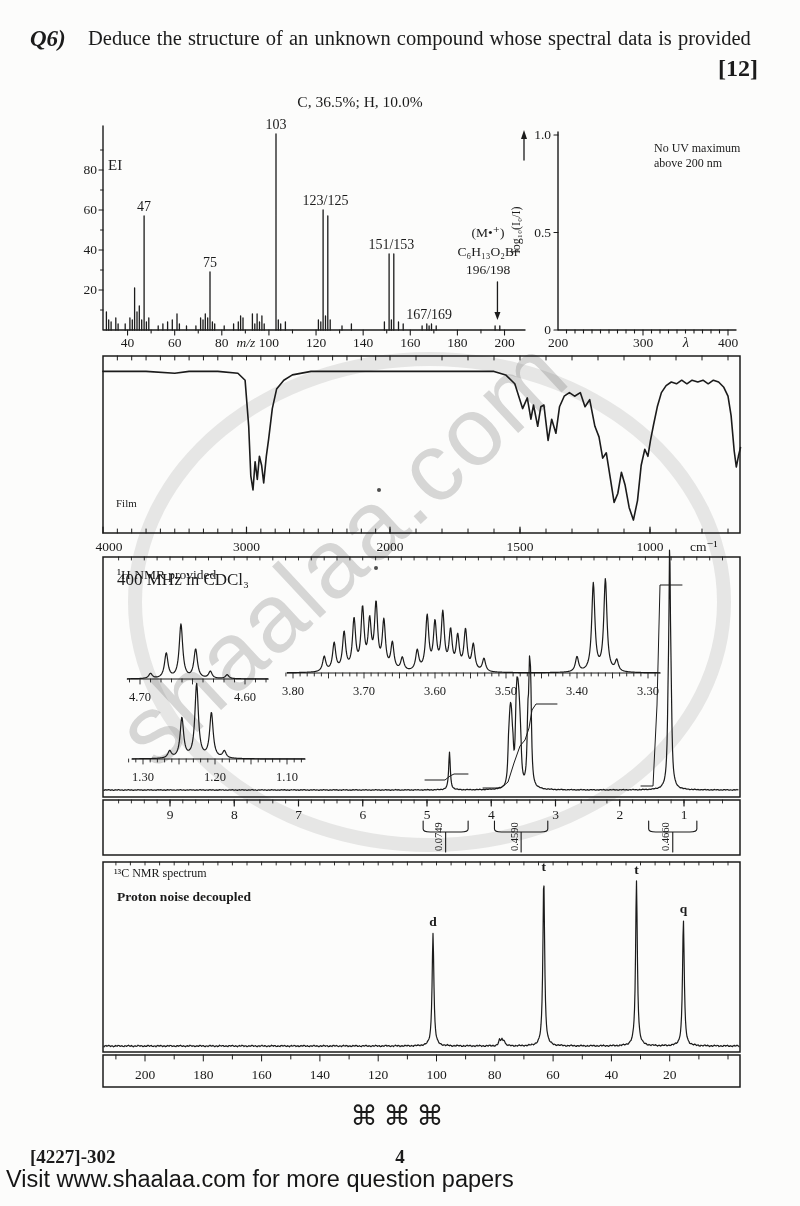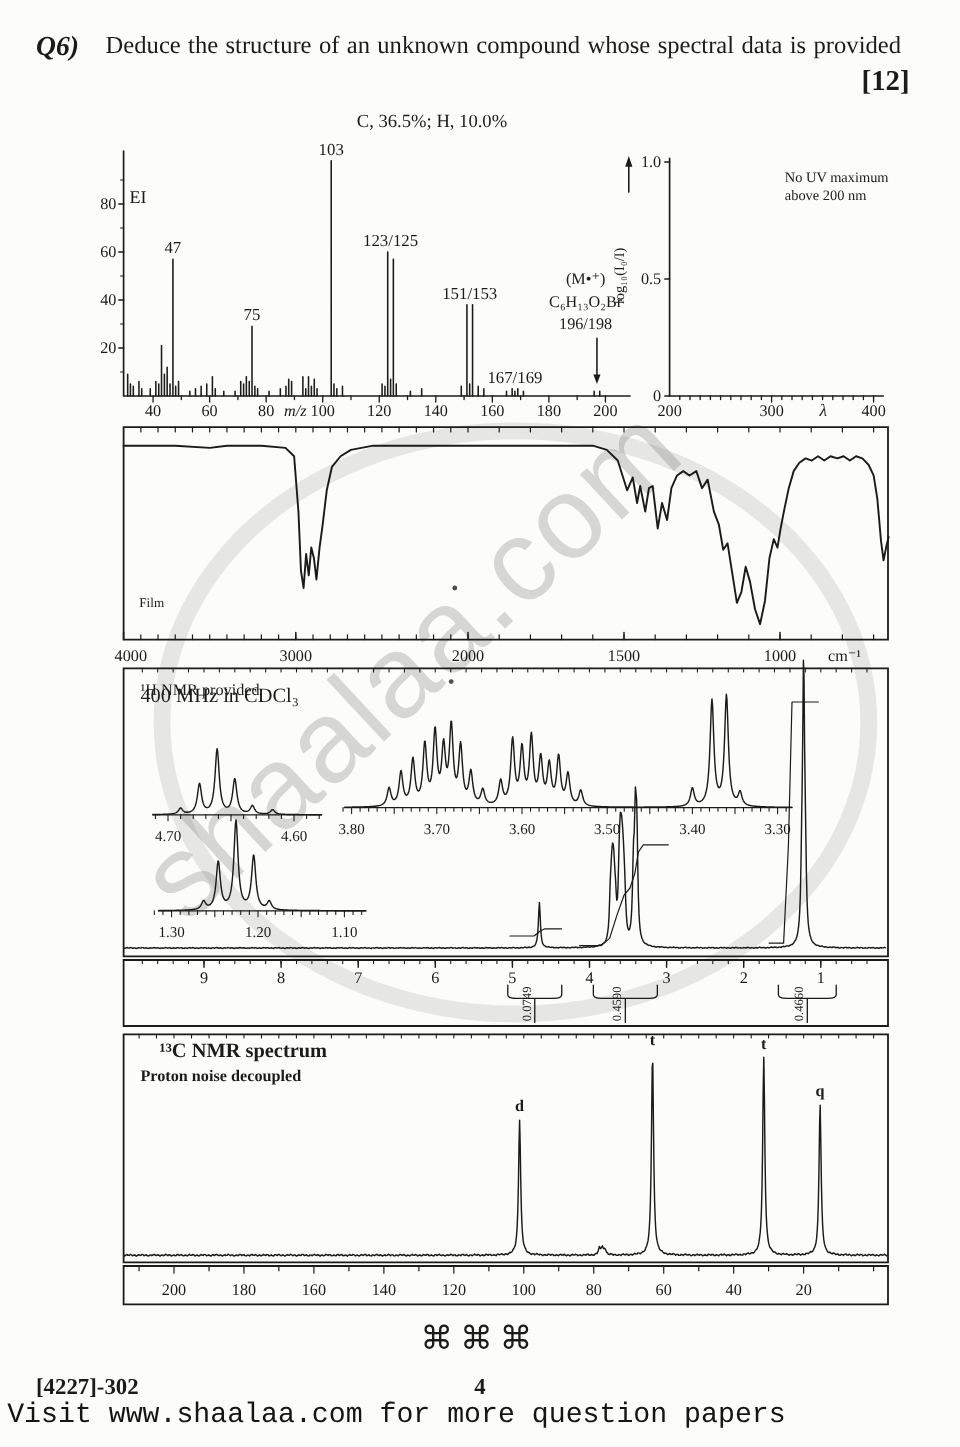--- a/index.html
+++ b/index.html
@@ -1,30 +1,30 @@
 <!DOCTYPE html>
 <html><head>
 <meta charset="utf-8">
 <style>
   html,body{margin:0;padding:0;background:#e8e8e6;}
   .page{position:relative;width:800px;height:1206px;background:#fcfcfb;margin:0 auto;overflow:hidden;
         font-family:"Liberation Serif","DejaVu Serif",serif;color:#1b1b1b;}
   .abs{position:absolute;}
-  .sans{font-family:Liberation Mono, monospace;}
+  .sans{font-family:Liberation Sans, sans-serif;}
   .qnum{left:30px;top:26px;font-size:23px;font-weight:bold;font-style:italic;}
   .qline1{left:88px;top:27px;width:672px;font-size:20.5px;word-spacing:1px;}
   .qline2{left:88px;top:55px;font-size:20.5px;}
   .qmarks{left:700px;top:55px;width:58px;text-align:right;font-size:24px;font-weight:bold;}
   .elem{left:240px;top:93px;width:240px;text-align:center;font-size:15.5px;}
   .ei{left:108px;top:124px;font-size:15px;margin-top:33px;}
   .uvnote{left:638px;top:141px;font-size:12px;line-height:15px;margin-left:16px;}
   .film{left:116px;top:497px;font-size:11px;}
   .h1t1{left:117px;top:567px;font-size:13.5px;}
   .h1t2{left:117px;top:570px;font-size:17px;}
-  .c13t1{left:133px;top:866px;font-size:17px;font-weight:700;}
+  .c13t1{left:114px;top:866px;font-size:12px;font-weight:400;}
   .c13t2{left:117px;top:889px;font-size:13.5px;font-weight:600;}
   .orn{left:0;top:1100px;width:800px;text-align:center;font-size:27px;letter-spacing:6px;
        font-family:"DejaVu Sans","Liberation Sans",sans-serif;}
   .pcode{left:30px;top:1146px;font-size:19px;font-weight:bold;}
   .pnum{left:0;top:1146px;width:800px;text-align:center;font-size:19px;font-weight:bold;}
   .visit{left:6px;top:1166px;font-size:23.5px;color:#151515;}
   .wm-circle{left:128px;top:352px;width:575px;height:472px;border:14px solid rgba(120,120,120,0.16);
              border-radius:50%;}
   .wm-text{left:156px;top:682px;font-size:97px;letter-spacing:2px;color:rgba(110,110,110,0.27);
            transform:rotate(-43deg);transform-origin:0% 80%;white-space:nowrap;

